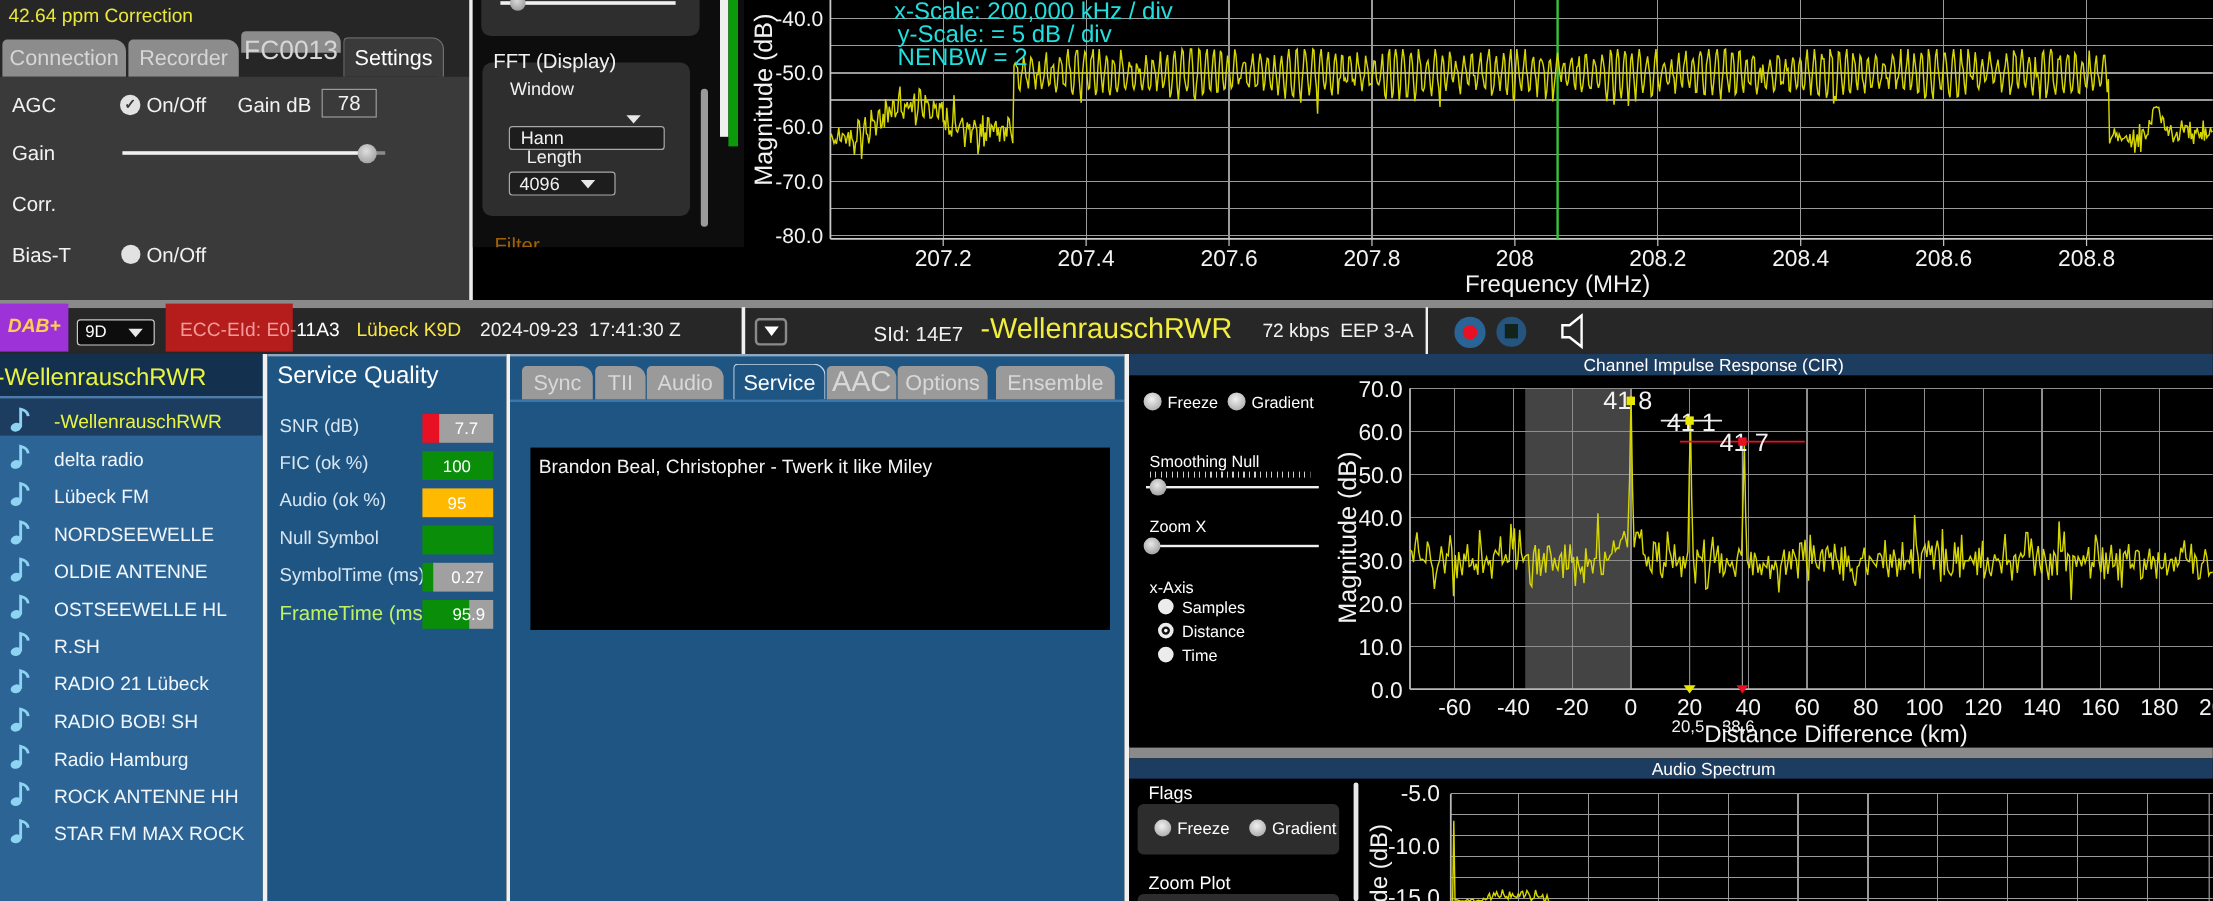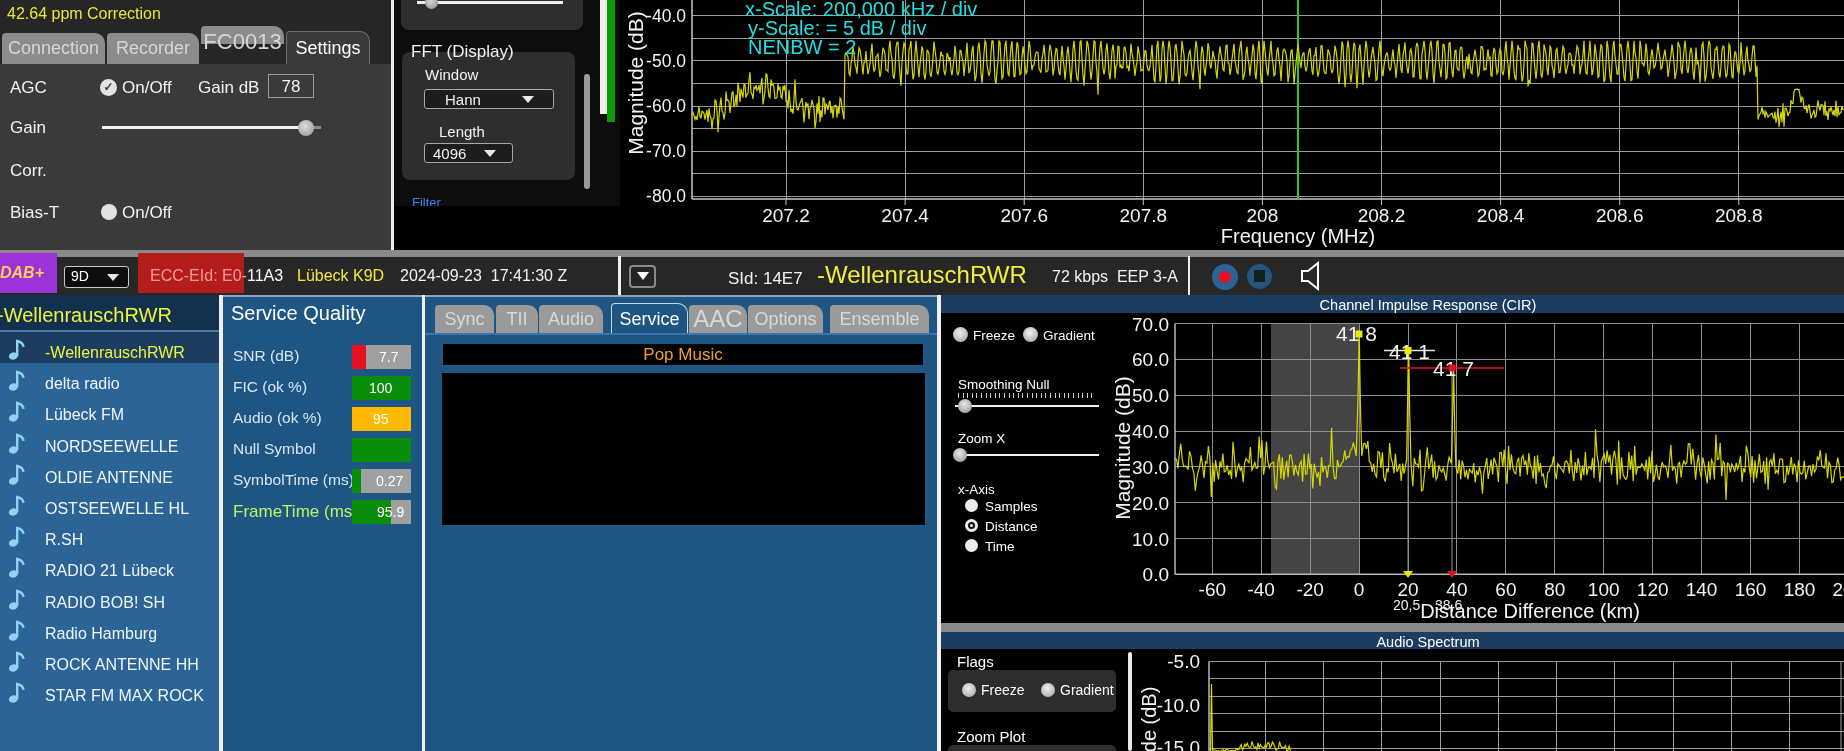--- a/index.html
+++ b/index.html
@@ -30,26 +30,26 @@
 </div>
 <div class="a" style="left:391px;top:0;width:3px;height:251px;background:#ececec"></div>
 
 <div class="a" style="left:394px;top:0;width:226px;height:206px;background:#0d0d0d;overflow:hidden">
  <div class="a" style="left:7px;top:-12px;width:182px;height:42px;background:#2e2e2e;border-radius:8px"></div>
  <div class="a" style="left:23px;top:1px;width:146px;height:3px;background:#f0f0f0"></div>
  <div class="a" style="left:31px;top:-4px;width:13px;height:13px;border-radius:50%;background:radial-gradient(circle at 45% 38%,#d8d8d8,#888)"></div>
  <div class="a" style="left:8px;top:52px;width:173px;height:128px;background:#2e2e2e;border-radius:8px"></div>
  <div class="a" style="left:17px;top:42px;font-size:17px;color:#f2f2f2">FFT (Display)</div>
  <div class="a" style="left:31px;top:66px;font-size:15px;color:#f2f2f2">Window</div>
- <div class="a" style="left:30px;top:89px;width:130px;height:20px;background:#1d1d1d;border:1px solid #a8a8a8;border-radius:3px;color:#f2f2f2;font-size:15px;line-height:19px;padding-left:20px">Hann</div>
+ <div class="a" style="left:30px;top:105px;width:130px;height:20px;background:#1d1d1d;border:1px solid #a8a8a8;border-radius:3px;color:#f2f2f2;font-size:15px;line-height:19px;padding-left:9px">Hann</div>
  <div class="a" style="left:128px;top:96px;width:0;height:0;border-left:6px solid transparent;border-right:6px solid transparent;border-top:7px solid #e8e8e8"></div>
  <div class="a" style="left:45px;top:123px;font-size:15px;color:#f2f2f2">Length</div>
  <div class="a" style="left:30px;top:143px;width:89px;height:20px;background:#1d1d1d;border:1px solid #a8a8a8;border-radius:3px;color:#f2f2f2;font-size:15px;line-height:19px;padding-left:8px">4096</div>
  <div class="a" style="left:90px;top:150px;width:0;height:0;border-left:6px solid transparent;border-right:6px solid transparent;border-top:7px solid #e8e8e8"></div>
- <div class="a" style="left:18px;top:195px;font-size:13px;color:#3b82f6">Filter</div>
+ <div class="a" style="left:18px;top:195px;font-size:17px;color:#a16207">Filter</div>
  <div class="a" style="left:12px;top:210px;width:162px;height:40px;background:#3d5c55;border-radius:8px 8px 0 0"></div>
  <div class="a" style="left:19px;top:220px;width:14px;height:14px;border-radius:50%;background:#cfcfcf"></div>
  <div class="a" style="left:38px;top:220px;font-size:14px;color:#f2f2f2">Bandw.(kHz)</div>
  <div class="a" style="left:126px;top:217px;font-size:14px;color:#f2f2f2">Order</div>
  <div class="a" style="left:190px;top:74px;width:6px;height:115px;background:#9a9a9a;border-radius:3px"></div>
  <div class="a" style="left:206px;top:0;width:7px;height:114px;background:#f0f0f0"></div>
  <div class="a" style="left:213px;top:0;width:8px;height:122px;background:#0a9a0a"></div>
 </div>
 <svg class="a" style="left:620px;top:0" width="1224" height="250" viewBox="0 0 1224 250">
     <line shape-rendering="crispEdges" x1="72" y1="15.6" x2="1224" y2="15.6" stroke="#9b9b9b" stroke-width="1"></line>
@@ -98,21 +98,21 @@
     <text x="880.6" y="222" fill="#f2f2f2" font-size="19" text-anchor="middle">208.4</text>
     <text x="999.7" y="222" fill="#f2f2f2" font-size="19" text-anchor="middle">208.6</text>
     <text x="1118.8" y="222" fill="#f2f2f2" font-size="19" text-anchor="middle">208.8</text>
     <text x="678" y="243" fill="#f2f2f2" font-size="20" text-anchor="middle">Frequency (MHz)</text>
     <text x="125" y="16" fill="#22dfdf" font-size="20">x-Scale: 200,000 kHz / div</text>
     <text x="128" y="35" fill="#22dfdf" font-size="20">y-Scale: = 5 dB / div</text>
     <text x="128" y="54" fill="#22dfdf" font-size="20">NENBW = 2</text>
   </svg>
 <div class="a" style="left:0;top:250px;width:1844px;height:7px;background:#8a8a8a"></div>
 <div class="a" style="left:0;top:257px;width:1844px;height:38px;background:#272727"></div>
-<div class="a" style="left:0;top:253px;width:57px;height:40px;background:#9c32d8;color:#ffcc55;font-size:16px;font-style:italic;font-weight:bold;line-height:40px">DAB+</div>
+<div class="a" style="left:0;top:253px;width:57px;height:40px;background:#9c32d8;color:#ffcc55;font-size:16px;font-style:italic;font-weight:bold;text-align:center;line-height:40px">DAB+</div>
 <div class="a" style="left:64px;top:266px;width:65px;height:22px;background:#0d0d0d;border:1px solid #c9c9c9;border-radius:3px"></div>
 <div class="a" style="left:71px;top:268px;font-size:14px;color:#fff">9D</div>
 <div class="a" style="left:107px;top:274px;width:0;height:0;border-left:6px solid transparent;border-right:6px solid transparent;border-top:7px solid #e8e8e8"></div>
 <div class="a" style="left:138px;top:253px;width:106px;height:40px;background:#b51d1d"></div>
 <div class="a" style="left:150px;top:267px;font-size:16px;color:#f49a9a">ECC-EId: E0-<span style="color:#fff">11A3</span></div>
 <div class="a" style="left:297px;top:267px;font-size:16px;color:#f5e642">Lübeck K9D</div>
 <div class="a" style="left:400px;top:267px;font-size:16px;color:#f2f2f2">2024-09-23&nbsp; 17:41:30 Z</div>
 <div class="a" style="left:618px;top:256px;width:3px;height:40px;background:#f0f0f0"></div>
 <div class="a" style="left:629px;top:265px;width:27px;height:23px;border:2px solid #8a8a8a;border-radius:4px;background:#252525"></div>
 <div class="a" style="left:637px;top:272px;width:0;height:0;border-left:6px solid transparent;border-right:6px solid transparent;border-top:8px solid #fff"></div>
@@ -219,22 +219,22 @@
 <div class="a" style="left:422px;top:295px;width:3px;height:456px;background:#f0f0f0"></div>
 <div class="a" style="left:425px;top:295px;width:512px;height:456px;background:#1f5583;border-top:2px solid #8fa8c0;overflow:hidden">
     <div class="tab" style="left:10px;top:8px;width:59px;height:28px;font-size:18px;line-height:28px;background:#9a9a9a;color:#d8d8d8">Sync</div>
     <div class="tab" style="left:71px;top:8px;width:42px;height:28px;font-size:18px;line-height:28px;background:#9a9a9a;color:#d8d8d8">TII</div>
     <div class="tab" style="left:114px;top:8px;width:64px;height:28px;font-size:18px;line-height:28px;background:#9a9a9a;color:#d8d8d8">Audio</div>
     <div class="tab" style="left:186px;top:6px;width:77px;height:30px;font-size:18px;line-height:30px;background:#1f5583;color:#fff;border:1px solid #c9d8e6;border-bottom:none">Service</div>
     <div class="tab" style="left:264px;top:8px;width:58px;height:28px;font-size:24px;line-height:28px;background:#9a9a9a;color:#d8d8d8">AAC</div>
     <div class="tab" style="left:323px;top:8px;width:75px;height:28px;font-size:18px;line-height:28px;background:#9a9a9a;color:#d8d8d8">Options</div>
     <div class="tab" style="left:405px;top:8px;width:99px;height:28px;font-size:18px;line-height:28px;background:#9a9a9a;color:#d8d8d8">Ensemble</div>
     <div class="a" style="left:0;top:36px;width:512px;height:2px;background:#3a76ad"></div>
-    <div class="a" style="left:18px;top:47px;width:480px;height:21px;background:#000;color:#f0a030;font-size:17px;text-align:center;line-height:21px">Pop Music</div>
     <div class="a" style="left:17px;top:76px;width:483px;height:152px;background:#000"></div>
+    <div class="a" style="left:24px;top:84px;font-size:16px;color:#f5f5f5">Brandon Beal, Christopher - Twerk it like Miley</div>
   </div>
 <div class="a" style="left:937px;top:295px;width:4px;height:456px;background:#f0f0f0"></div>
 <div class="a" style="left:941px;top:295px;width:903px;height:18px;background:#1c3c60"></div>
 <div class="a" style="left:1428px;top:297px;font-size:14.5px;color:#fff;transform:translateX(-50%)">Channel Impulse Response (CIR)</div>
 <div class="a" style="left:941px;top:313px;width:903px;height:309px;background:#000"></div>
 <div class="a" style="left:953px;top:327px;width:15px;height:15px;border-radius:50%;background:radial-gradient(circle at 45% 38%,#f0f0f0,#9a9a9a)"></div>
 <div class="a" style="left:973px;top:328px;font-size:13.5px;color:#fff">Freeze</div>
 <div class="a" style="left:1023px;top:327px;width:15px;height:15px;border-radius:50%;background:radial-gradient(circle at 45% 38%,#f0f0f0,#9a9a9a)"></div>
 <div class="a" style="left:1043px;top:328px;font-size:13.5px;color:#fff">Gradient</div>
 <div class="a" style="left:958px;top:377px;font-size:13.5px;color:#fff">Smoothing Null</div>

